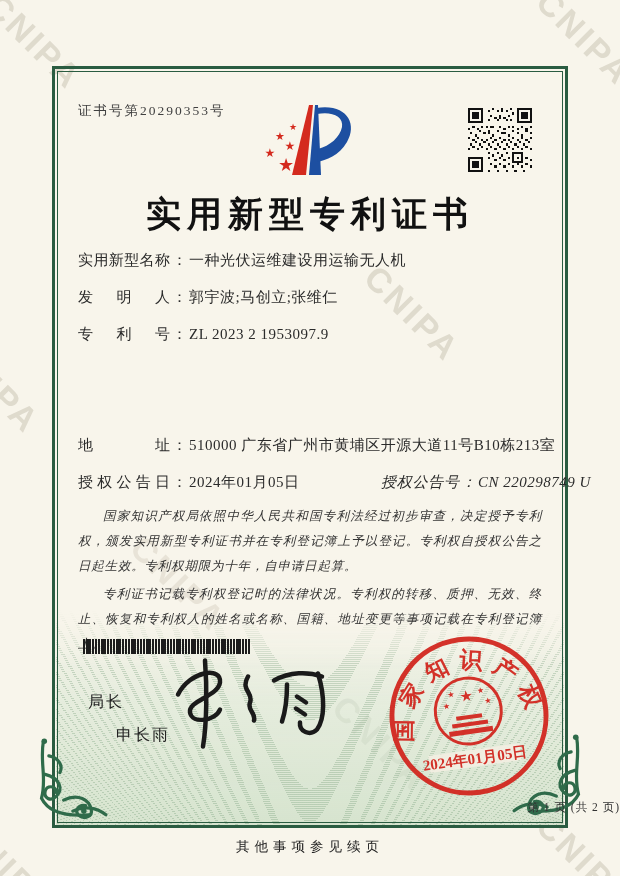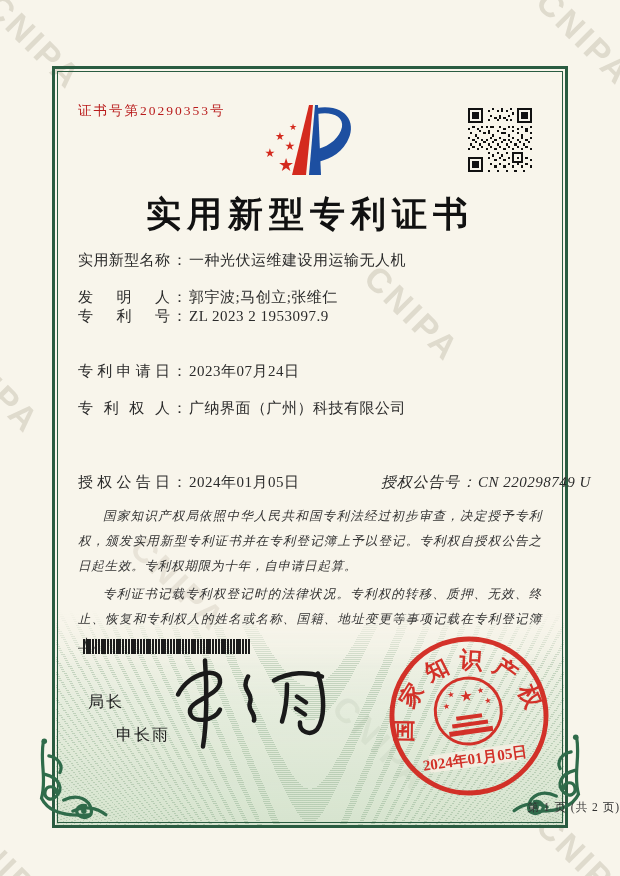--- a/index.html
+++ b/index.html
@@ -17,21 +17,21 @@
     font-weight:700;font-size:34px;letter-spacing:3px;
     color:rgba(158,152,130,0.28);
     transform:rotate(45deg);transform-origin:left top;
     pointer-events:none;white-space:nowrap;
   }
 
   
   .frame{position:absolute;left:52px;top:66px;right:52px;bottom:48px;border:3px solid #2a5c41;}
   .frame-inner{position:absolute;inset:2px;border:1px solid #2a5c41;}
 
-  .cert-no{position:absolute;left:78px;top:102px;font-size:13.5px;letter-spacing:2px;color:#b91c1c;}
+  .cert-no{position:absolute;left:78px;top:102px;font-size:13.5px;letter-spacing:2px;color:#404040;}
 
   .logo{position:absolute;left:256px;top:101px;width:108px;height:80px;}
   .qr{position:absolute;left:468px;top:108px;width:64px;height:64px;}
 
   .title{
     position:absolute;left:0;right:0;top:191px;text-align:center;
     font-size:35px;font-weight:700;letter-spacing:6px;color:#111;
   }
 
   .field{position:absolute;left:78px;width:470px;font-size:15px;color:#2b2b2b;white-space:nowrap;}
@@ -168,28 +168,25 @@
   </svg>
 
   <div class="title">实用新型专利证书</div>
 
   <div class="field" style="top:251px">
     <span class="flabel">实用新型名称</span><span class="fcolon">：</span><span class="fvalue">一种光伏运维建设用运输无人机</span>
   </div>
   <div class="field" style="top:288px">
     <span class="flabel">发明人</span><span class="fcolon">：</span><span class="fvalue">郭宇波;马创立;张维仁</span>
   </div>
-  <div class="field" style="top:307px">
+  <div class="field" style="top:325px">
     <span class="flabel">专利号</span><span class="fcolon">：</span><span class="fvalue">ZL 2023 2 1953097.9</span>
   </div>
-  <div class="field" style="top:362px">
-    <span class="flabel">专利申请日</span><span class="fcolon">：</span><span class="fvalue">2023年07月24日</span>
-  </div>
-  <div class="field" style="top:399px">
-    <span class="flabel">专利权人</span><span class="fcolon">：</span><span class="fvalue">广纳界面（广州）科技有限公司</span>
+  <div class="field" style="top:436px">
+    <span class="flabel">地址</span><span class="fcolon">：</span><span class="fvalue">510000 广东省广州市黄埔区开源大道11号B10栋213室</span>
   </div>
   <div class="field" style="top:473px">
     <span>
       <span class="flabel">授权公告日</span><span class="fcolon">：</span><span class="fvalue">2024年01月05日</span>
     </span>
     <span class="grant-no">
       <span class="flabel">授权公告号</span><span class="fcolon">：</span><span class="fvalue">CN 220298749 U</span>
     </span>
   </div>
 
@@ -235,14 +232,15 @@
       <rect x="63" y="98" width="44" height="5"></rect>
     </g>
     <text font-size="23" font-weight="700" letter-spacing="9" fill="#d2241c" font-family="'Liberation Serif',serif">
       <textPath href="#sealArc" startOffset="4">国家知识产权局</textPath>
     </text>
     <rect x="39" y="119" width="92" height="17" fill="#f3efe2"></rect>
     <text x="85" y="133" text-anchor="middle" font-size="15" font-weight="700" fill="#d2241c" font-family="'Liberation Serif',serif">2024年01月05日</text>
   </svg>
 
   <div class="page-number">第 1 页 (共 2 页)</div>
+  <div class="continuation">其他事项参见续页</div>
 
 </div>
 
 </body></html>

